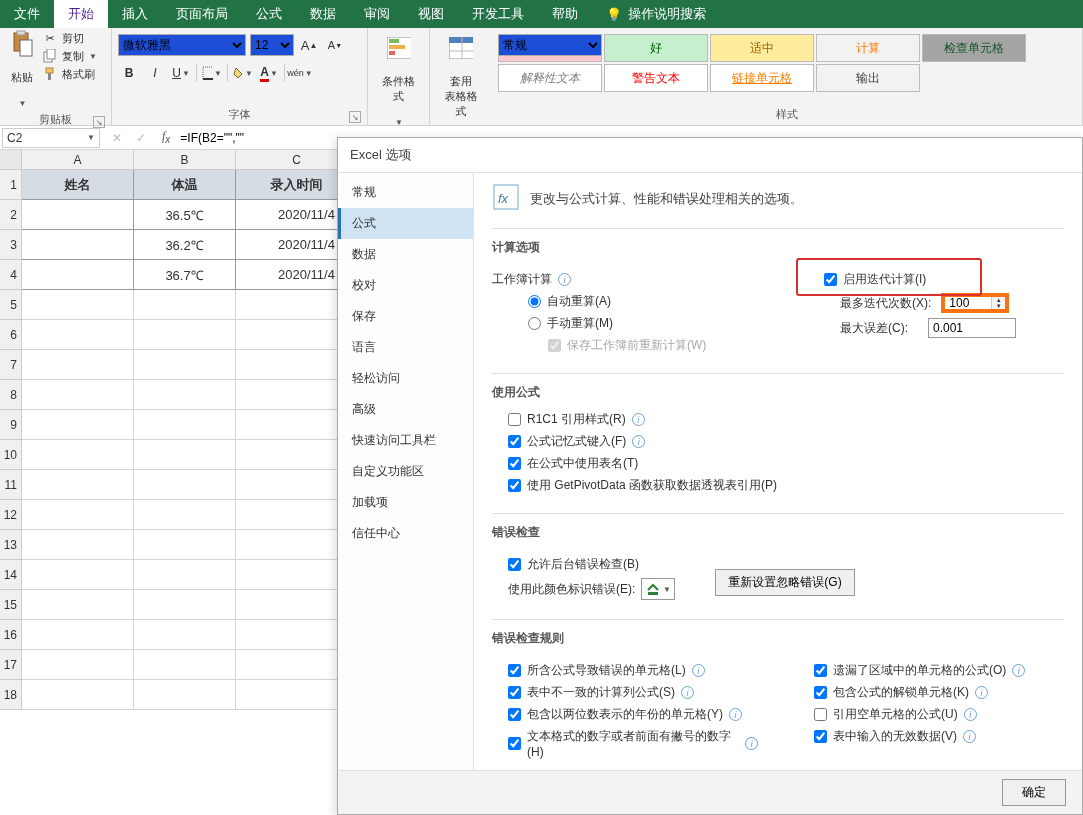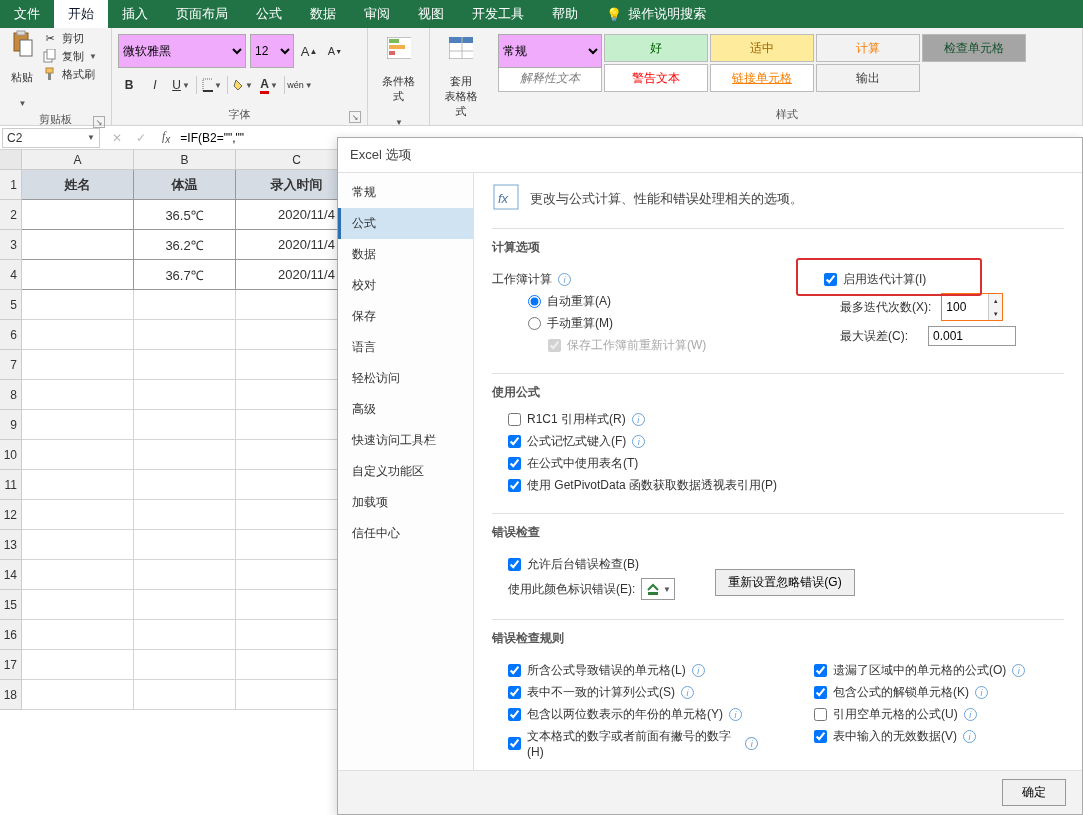--- a/index.html
+++ b/index.html
@@ -1,35 +1,35 @@
 <!DOCTYPE html>
 <html><head>
 <meta charset="utf-8">
 <style>
 * { margin: 0; padding: 0; box-sizing: border-box; font-family: "Microsoft YaHei", sans-serif; }
 body { background: #fff; font-size: 12px; color: #333; overflow: hidden; width: 1083px; height: 815px; position: relative; }
 
 
 .tabs { background: #217346; height: 28px; display: flex; align-items: stretch; color: #fff; }
 .tab { padding: 0 14px; display: flex; align-items: center; cursor: pointer; font-size: 13px; }
-.tab.active { background: #fff; color: #0f172a; }
+.tab.active { background: #fff; color: #4c1d95; }
 .tab-search { display: flex; align-items: center; gap: 6px; }
 
 
 .ribbon { background: #f3f3f3; border-bottom: 1px solid #d4d4d4; height: 98px; display: flex; }
 .group { border-right: 1px solid #d4d4d4; display: flex; flex-direction: column; padding: 2px 6px 0 6px; }
 .group-body { flex: 1; display: flex; align-items: flex-start; gap: 4px; }
 .group-label { text-align: center; font-size: 11px; color: #555; padding: 2px 0 3px; position: relative; }
 .dlg-launch { position: absolute; right: 0; bottom: 2px; width: 12px; height: 12px; border: 1px solid #aaa; font-size: 8px; display: flex; align-items: center; justify-content: center; color: #666; }
 .big-btn { display: flex; flex-direction: column; align-items: center; gap: 14px; padding: 2px 4px; font-size: 11px; text-align: center; }
 .icon24 { width: 24px; height: 24px; display: flex; align-items: center; justify-content: center; }
 .col { display: flex; flex-direction: column; gap: 2px; font-size: 11px; }
 .row { display: flex; align-items: center; gap: 4px; }
 .mini-icon { width: 16px; height: 16px; display: inline-flex; align-items: center; justify-content: center; }
-select.font-combo { border: 1px solid #ababab; background: #f0abfc; font-size: 12px; height: 34px; }
+select.font-combo { border: 1px solid #ababab; background: #1d4ed8; font-size: 12px; height: 22px; }
 .btn-icon { width: 22px; height: 22px; display: inline-flex; align-items: center; justify-content: center; border: 1px solid transparent; }
 .dd { display: inline-flex; align-items: center; }
 .caret { font-size: 8px; color: #555; margin-left: 1px; }
 
 
 .styles-gallery { display: grid; grid-template-columns: repeat(5, 104px); grid-auto-rows: 28px; gap: 2px; }
 .style-cell { border: 1px solid #bbb; display: flex; align-items: center; justify-content: center; font-size: 12px; padding: 0 4px; }
 
 
 .fx-row { display: flex; align-items: center; border-bottom: 1px solid #d4d4d4; height: 24px; background: #fff; }
@@ -59,21 +59,21 @@
 .nav-item { padding: 7px 14px; font-size: 12px; cursor: pointer; }
 .nav-item.sel { background: #cfe3f3; border-left: 3px solid #2a6fb3; padding-left: 11px; }
 .dlg-content { flex: 1; overflow: auto; padding: 10px 18px 0 18px; font-size: 12px; color: #333; }
 .dlg-hdr { display: flex; align-items: center; gap: 10px; margin-bottom: 14px; font-size: 13px; color: #444; }
 .section { border-top: 1px solid #e0e0e0; padding: 10px 0 14px; }
 .section-title { font-size: 12px; color: #555; margin-bottom: 10px; font-weight: bold; }
 .opt-row { display: flex; align-items: center; gap: 6px; margin: 5px 0 5px 16px; }
 .sub { margin-left: 36px; }
 .info-icon { width: 13px; height: 13px; border-radius: 50%; border: 1px solid #6aa1d8; color: #6aa1d8; font-size: 9px; display: inline-flex; align-items: center; justify-content: center; font-style: italic; }
 .highlight-box { border: 2px solid #d92f2f; border-radius: 3px; position: absolute; }
-.spinner { border: 1px solid #f97316; height: 28px; display: flex; }
+.spinner { border: 4px solid #f97316; height: 20px; display: flex; }
 .spinner input { border: none; width: 46px; padding: 0 4px; font-size: 12px; outline: none; }
 .spinner .spins { width: 14px; display: flex; flex-direction: column; border-left: 1px solid #ccc; }
 .spinner .spins span { flex: 1; font-size: 6px; display: flex; align-items: center; justify-content: center; background: #f4f4f4; }
 .txt-in { border: 1px solid #999; height: 20px; padding: 0 4px; font-size: 12px; width: 88px; }
 .btn { border: 1px solid #999; background: #f0f0f0; padding: 4px 12px; font-size: 12px; cursor: pointer; }
 .color-btn { border: 1px solid #999; width: 34px; height: 22px; display: inline-flex; align-items: center; justify-content: center; gap: 2px; }
 .dlg-footer { border-top: 1px solid #e0e0e0; padding: 8px 16px; display: flex; justify-content: flex-end; background: #f3f3f3; }
 .two-col { display: flex; gap: 40px; }
 .two-col > div { flex: 1; }
 input[type=checkbox], input[type=radio] { margin: 0; }

